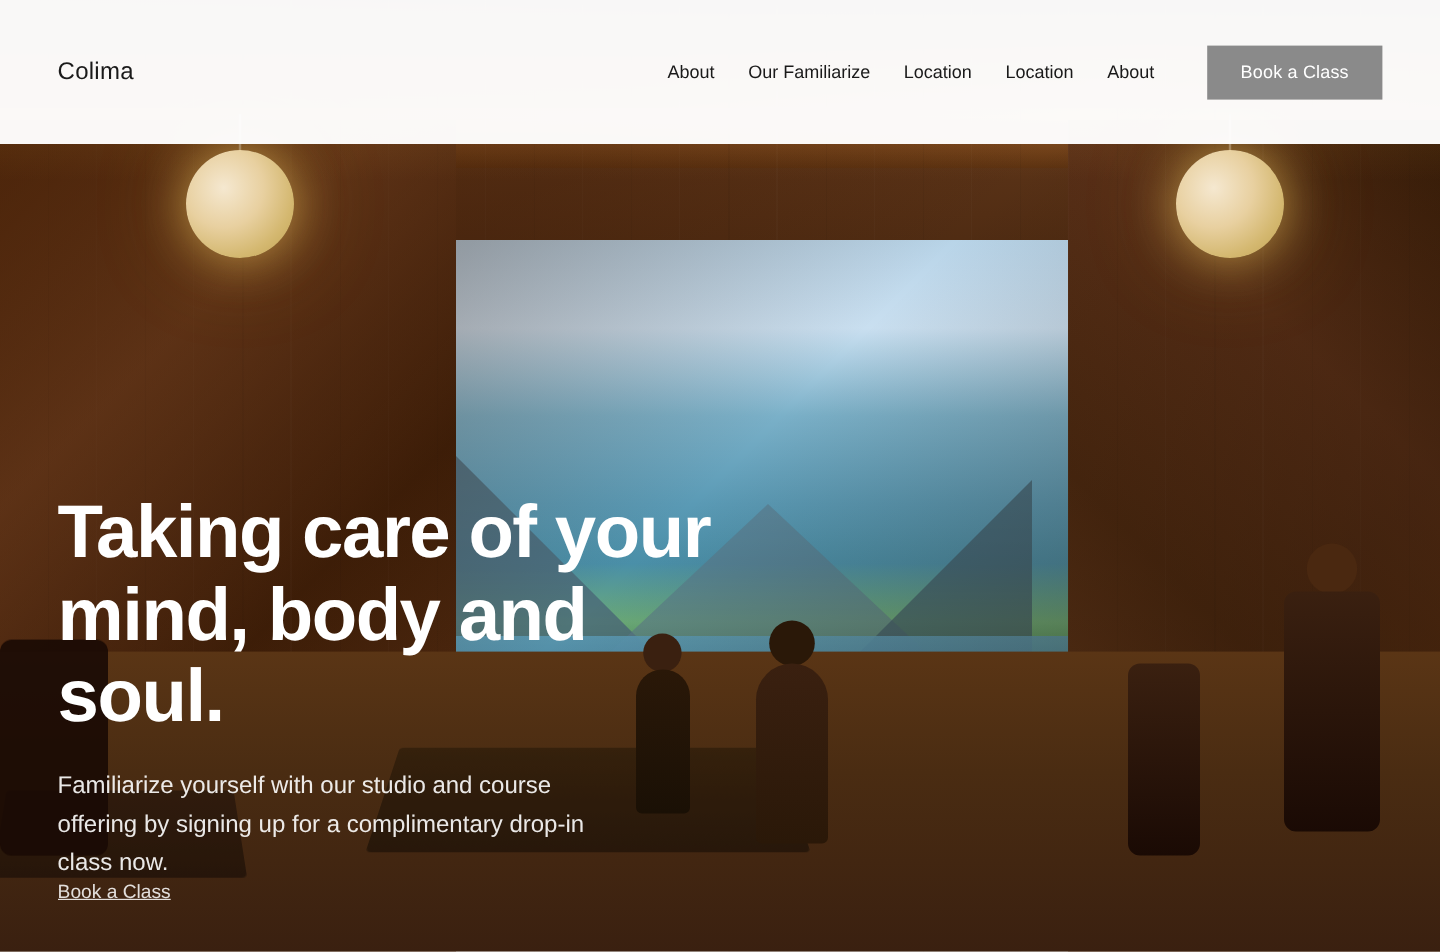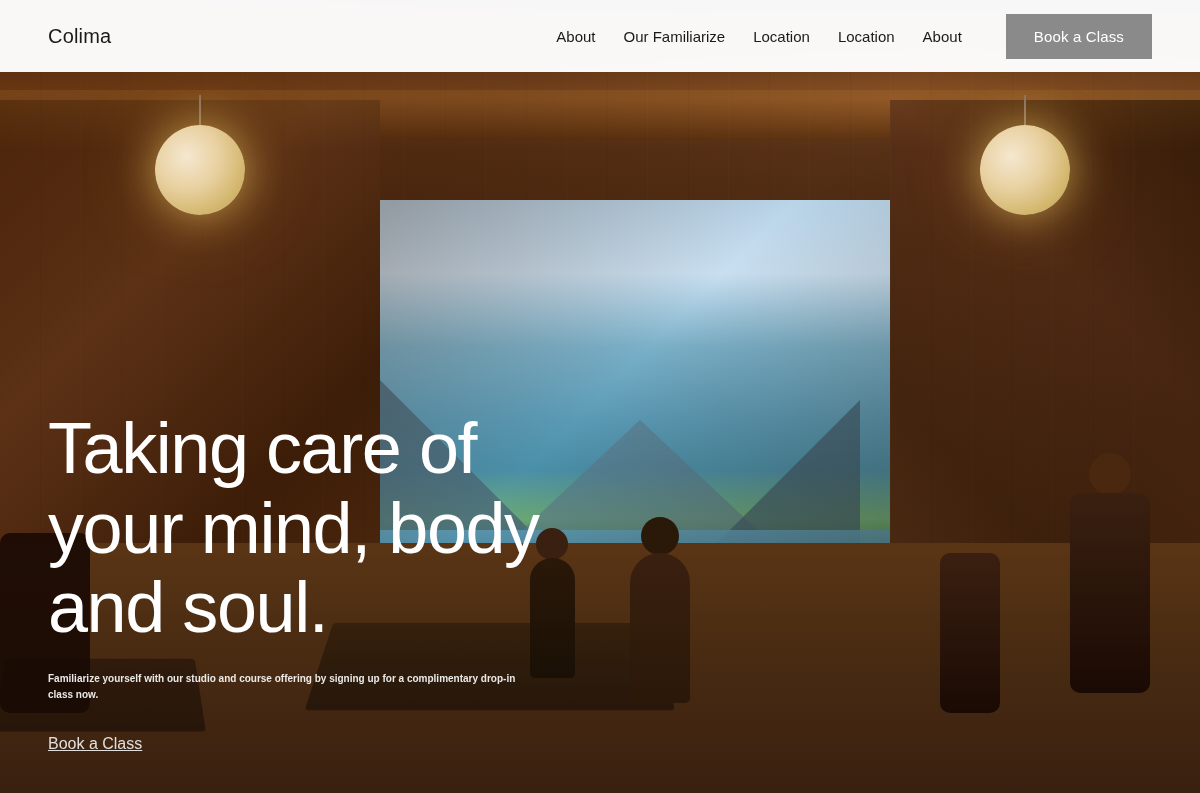--- a/index.html
+++ b/index.html
@@ -20,21 +20,21 @@
     .navbar {
       position: absolute;
       top: 0;
       left: 0;
       right: 0;
       z-index: 10;
       display: flex;
       align-items: center;
       justify-content: space-between;
       padding: 0 48px;
-      height: 72px;
+      height: 120px;
       background: rgba(255,255,255,0.97);
     }
 
     .logo {
       font-size: 20px;
       font-weight: 500;
       color: #1a1a1a;
       letter-spacing: 0.01em;
     }
 
@@ -402,35 +402,34 @@
     
     .content-overlay {
       position: absolute;
       bottom: 40px;
       left: 48px;
       z-index: 10;
       max-width: 560px;
     }
 
     .hero-title {
-      font-size: 72px;
-      font-weight: 400;
+      font-size: 62px;
+      font-weight: 700;
       color: #ffffff;
       line-height: 1.1;
       margin-bottom: 24px;
       letter-spacing: -0.02em;
     }
 
     .hero-subtitle {
-      font-size: 10px;
+      font-size: 20px;
       color: rgba(255, 255, 255, 0.9);
       line-height: 1.6;
-      margin-bottom: 32px;
       max-width: 480px;
-      font-weight: 700;
+      font-weight: 400;
     }
 
     .hero-cta {
       font-size: 16px;
       color: rgba(255, 255, 255, 0.85);
       text-decoration: underline;
       cursor: pointer;
       font-weight: 400;
       background: none;
       border: none;

